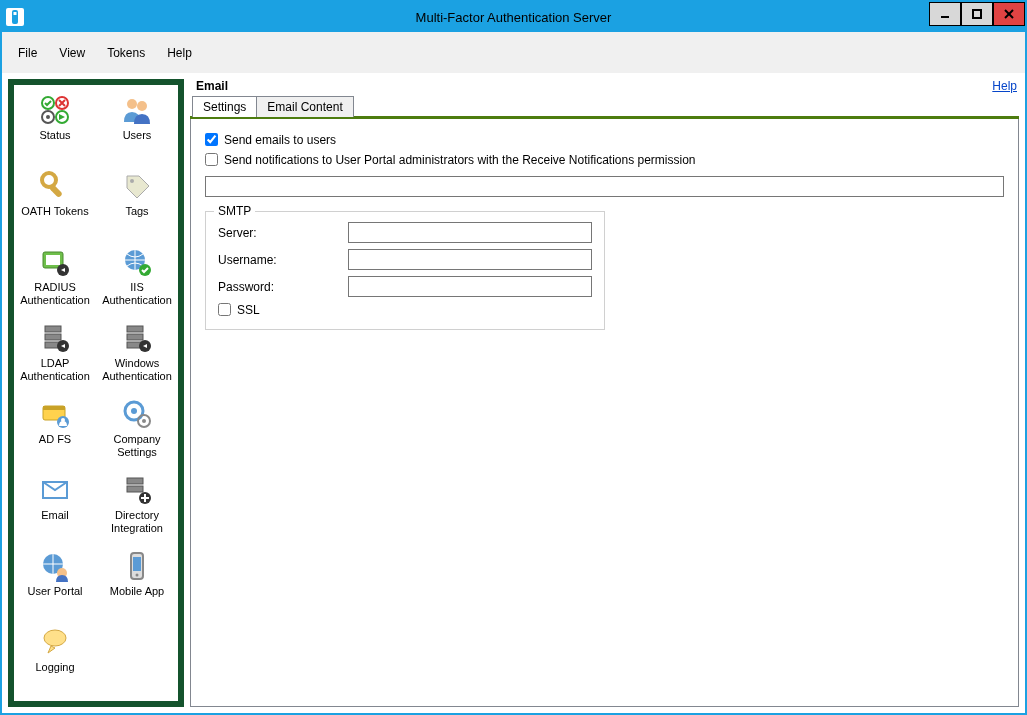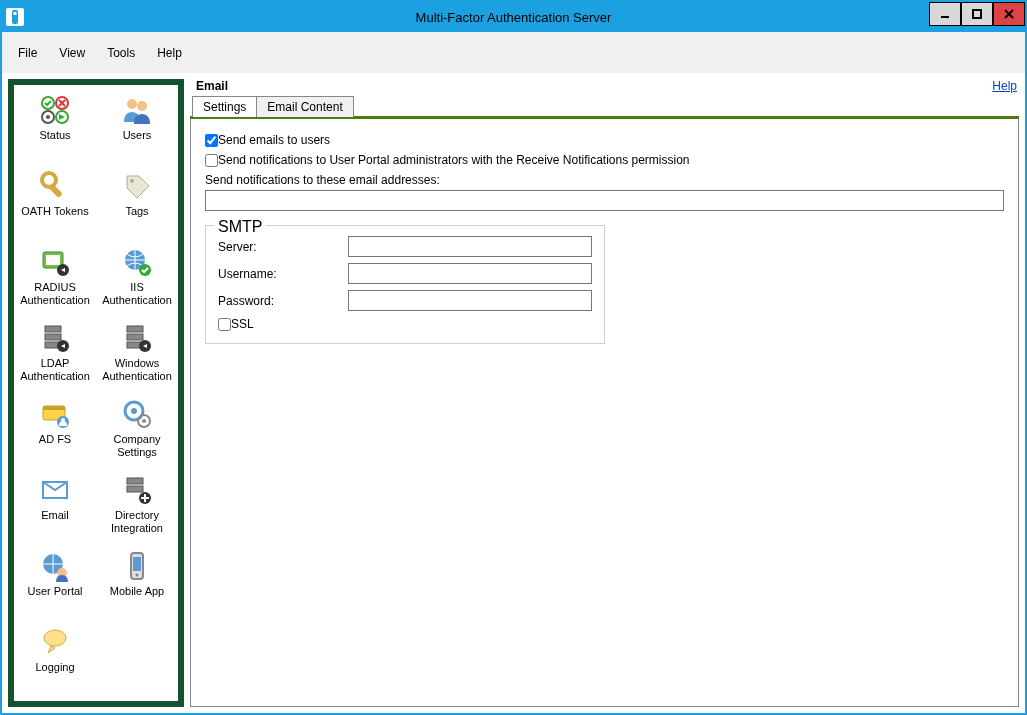--- a/index.html
+++ b/index.html
@@ -146,21 +146,22 @@
   .tab.active { background: #fff; z-index: 2; }
   .tab-panel {
     flex: 1;
     border: 1px solid #828790;
     border-top: none;
     background: #fff;
     padding: 14px 14px;
   }
   .chk-row {
     display: flex;
-    align-items: flex-end;
+    align-items: flex-start;
+    gap: 6px;
     margin-bottom: 6px;
     font-size: 12px;
   }
   .chk-row input[type=checkbox] { margin: 0; }
   .field-label { margin-top: 6px; font-size: 12px; }
   .wide-input {
     width: 100%;
     height: 21px;
     border: 1px solid #767676;
     padding: 2px 4px;
@@ -173,21 +174,21 @@
     padding: 10px 12px 12px 12px;
     position: relative;
     width: 400px;
   }
   .legend {
     position: absolute;
     top: -8px;
     left: 8px;
     background: #fff;
     padding: 0 4px;
-    font-size: 16px;
+    font-size: 12px;
   }
   .form-row {
     display: flex;
     align-items: center;
     margin-bottom: 6px;
     justify-content: space-between;
   }
   .form-row label { width: 130px; font-size: 12px; }
   .form-row input[type=text], .form-row input[type=password] {
     flex: 1;
@@ -226,21 +227,21 @@
             <line x1="1" y1="1" x2="9" y2="9" stroke="#000" stroke-width="2"></line>
             <line x1="9" y1="1" x2="1" y2="9" stroke="#000" stroke-width="2"></line>
           </svg>
         </div>
     </div>
   </div>
 
   <div class="menubar">
     <div class="menu-item">File</div>
     <div class="menu-item">View</div>
-    <div class="menu-item">Tools</div>
+    <div class="menu-item">Tokens</div>
     <div class="menu-item">Help</div>
   </div>
 
   <div class="content">
 
     <div class="sidebar">
       <div class="sb-item">
         <div class="sb-icon">
             <svg width="32" height="32" viewBox="0 0 32 32">
               <circle cx="9" cy="9" r="6" fill="#fff" stroke="#3a3" stroke-width="2"></circle>
@@ -416,21 +417,20 @@
       </div>
       <div class="tab-panel">
         <div class="chk-row">
           <input type="checkbox" checked="" style="">
           <span>Send emails to users</span>
         </div>
         <div class="chk-row">
           <input type="checkbox" style="">
           <span>Send notifications to User Portal administrators with the Receive Notifications permission</span>
         </div>
-        <div class="field-label">Send notifications to these email addresses:</div>
         <input type="text" class="wide-input" value="" style="">
 
         <div class="fieldset">
           <div class="legend">SMTP</div>
           <div class="form-row">
             <label>Server:</label>
             <input type="text" value="" style="">
           </div>
           <div class="form-row">
             <label>Username:</label>

